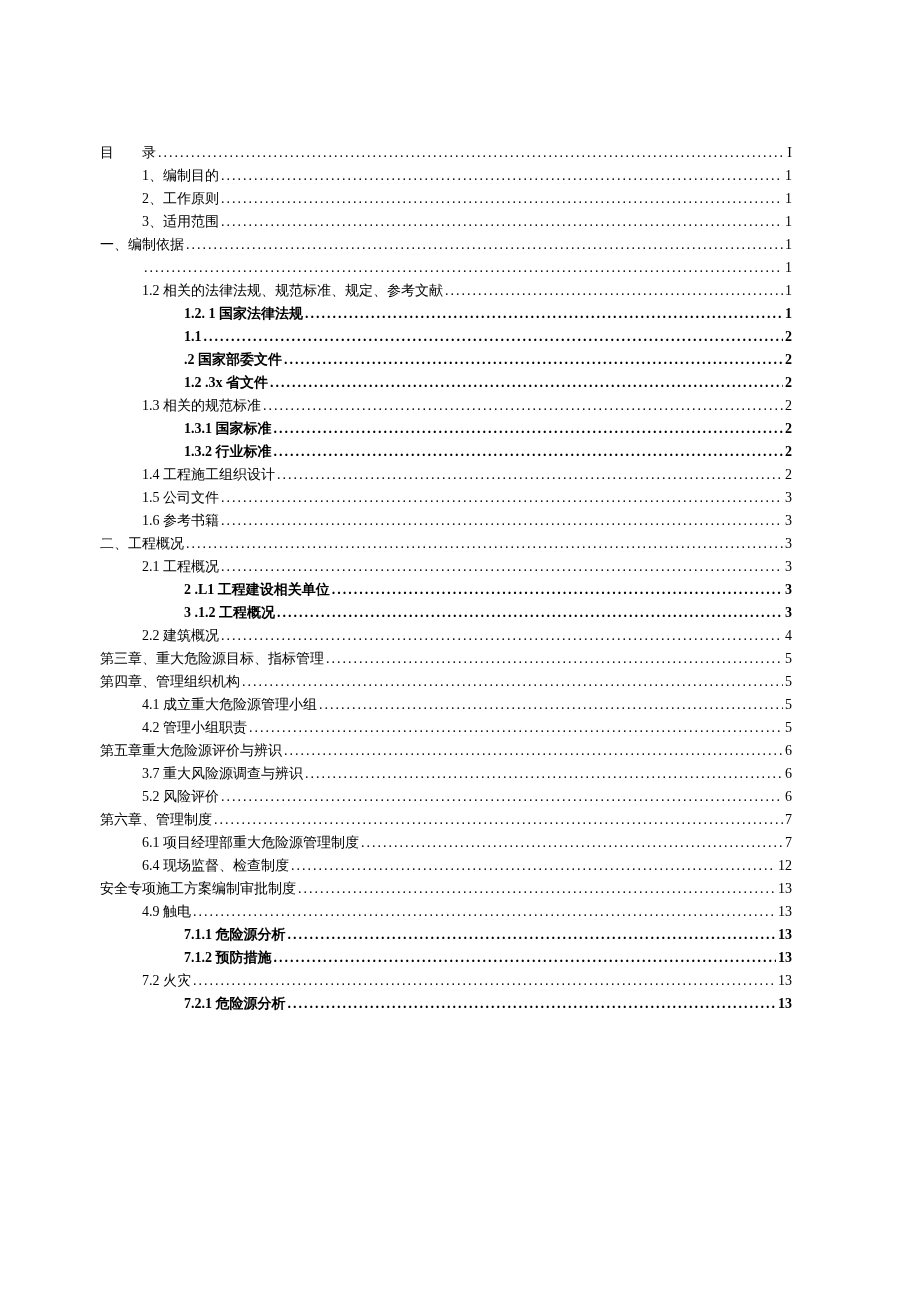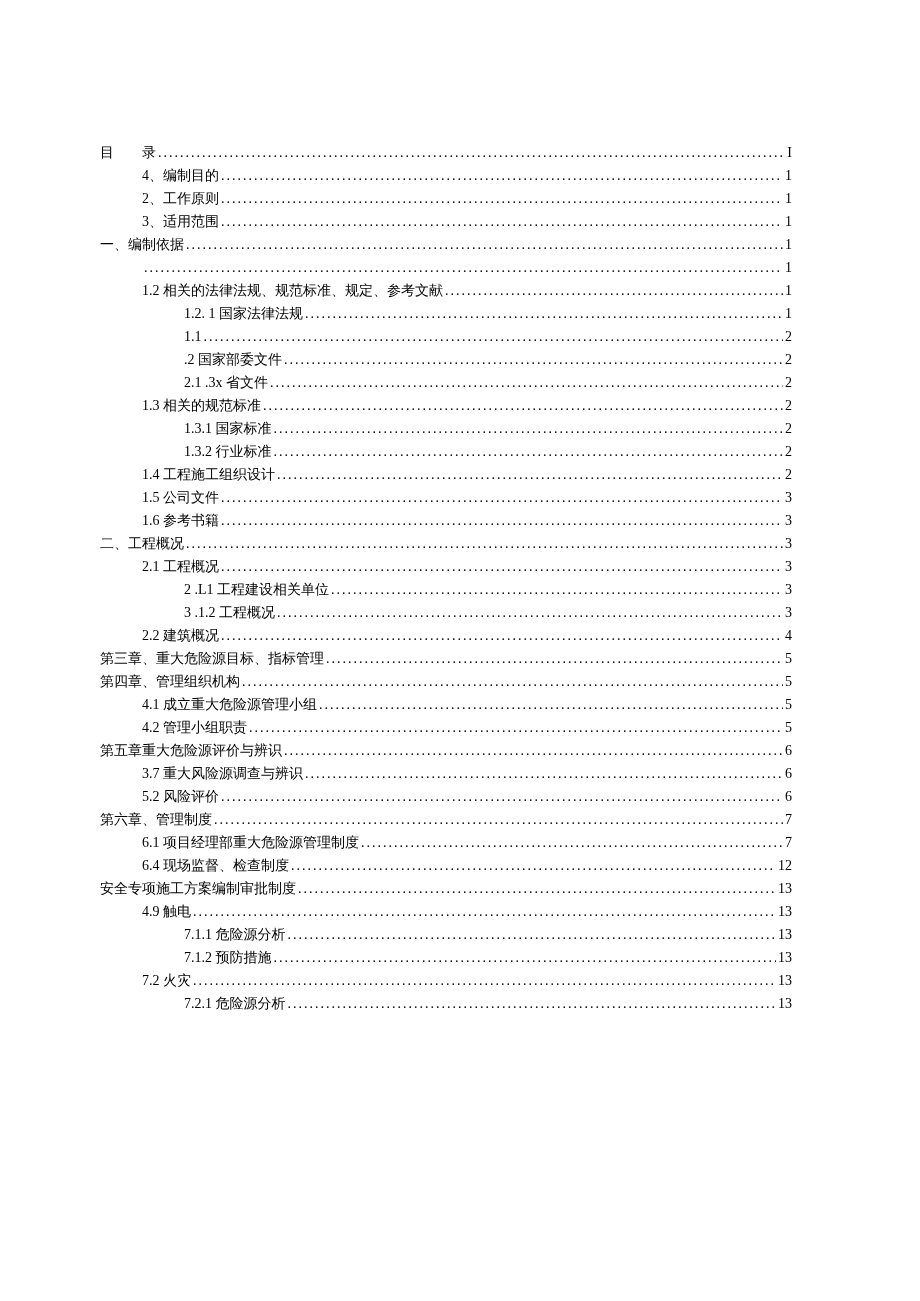--- a/index.html
+++ b/index.html
@@ -18,21 +18,21 @@
       padding: 140px 100px 60px 100px;
     }
     .toc-entry {
       display: flex;
       align-items: baseline;
       white-space: nowrap;
       margin: 2px 0;
     }
     .indent-0 { padding-left: 0; }
     .indent-1 { padding-left: 42px; }
-    .indent-2 { padding-left: 84px; }
+    .indent-2 { padding-left: 84px; font-weight: bold; }
     .toc-label {
       flex: 0 0 auto;
     }
     .toc-dots {
       flex: 1 1 auto;
       overflow: hidden;
       letter-spacing: 2px;
       margin: 0 2px;
     }
     .toc-dots::after {
@@ -46,21 +46,21 @@
 <body>
 
 <div class="page">
   <div id="toc-container">
       <div class="toc-entry indent-0">
         <span class="toc-label">目　　录</span>
         <span class="toc-dots"></span>
         <span class="toc-page">I</span>
       </div>
       <div class="toc-entry indent-1">
-        <span class="toc-label">4、编制目的</span>
+        <span class="toc-label">1、编制目的</span>
         <span class="toc-dots"></span>
         <span class="toc-page">1</span>
       </div>
       <div class="toc-entry indent-1">
         <span class="toc-label">2、工作原则</span>
         <span class="toc-dots"></span>
         <span class="toc-page">1</span>
       </div>
       <div class="toc-entry indent-1">
         <span class="toc-label">3、适用范围</span>
@@ -90,21 +90,21 @@
         <span class="toc-label">1.1</span>
         <span class="toc-dots"></span>
         <span class="toc-page">2</span>
       </div>
       <div class="toc-entry indent-2">
         <span class="toc-label">.2 国家部委文件</span>
         <span class="toc-dots"></span>
         <span class="toc-page">2</span>
       </div>
       <div class="toc-entry indent-2">
-        <span class="toc-label">2.1 .3x 省文件</span>
+        <span class="toc-label">1.2 .3x 省文件</span>
         <span class="toc-dots"></span>
         <span class="toc-page">2</span>
       </div>
       <div class="toc-entry indent-1">
         <span class="toc-label">1.3 相关的规范标准</span>
         <span class="toc-dots"></span>
         <span class="toc-page">2</span>
       </div>
       <div class="toc-entry indent-2">
         <span class="toc-label">1.3.1 国家标准</span>

